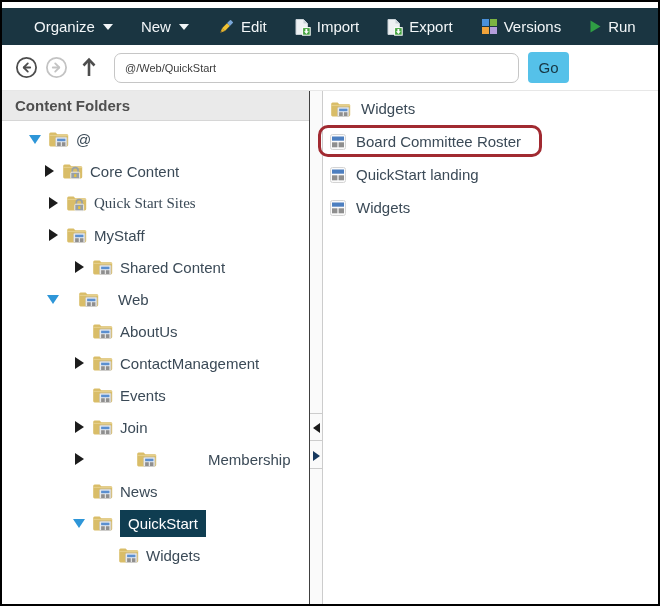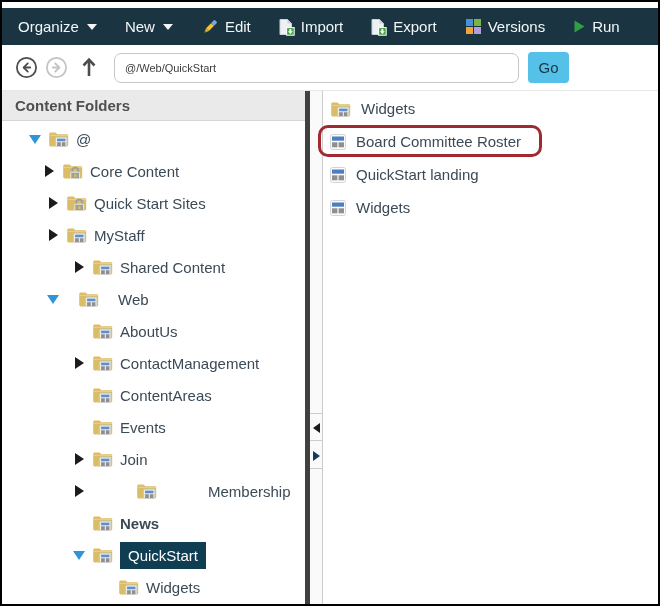--- a/index.html
+++ b/index.html
@@ -1,36 +1,36 @@
 <!DOCTYPE html>
 <html style="--toolbar-bg: #1a3541; --selection-bg: #0f3d51; --go-button-bg: #55c1e9; --highlight-border: #a12a31; --accent-blue: #2e96d8;"><head>
 <meta charset="utf-8">
 <style>
   * { margin:0; padding:0; box-sizing:border-box; }
   body { background:#fff; font-family:"Liberation Sans", sans-serif; }
   .window { width:660px; height:606px; border:2px solid #000; background:#fff; overflow:hidden; position:relative; }
 
   
   .topstrip { height:6px; background:#fff; }
-  .toolbar { height:37px; background:var(--toolbar-bg,#1a3541); display:flex; align-items:center; padding-left:16px; }
+  .toolbar { height:37px; background:var(--toolbar-bg,#1a3541); display:flex; align-items:center; padding-left:32px; }
   .tb-item { display:flex; align-items:center; color:#f2f6f8; font-size:15px; margin-right:28px; cursor:pointer; white-space:nowrap; }
   .tb-item .tbicon { display:flex; margin-right:6px; }
   .caret { width:0; height:0; border-left:5px solid transparent; border-right:5px solid transparent; border-top:6px solid #f2f6f8; margin-left:8px; }
 
   
   .addr { height:45px; display:flex; align-items:center; padding-left:13px; background:#fff; }
   .nav-ic { display:flex; margin-right:7px; cursor:pointer; }
   .up-ic { margin:0 6px; }
   input.path { width:405px; height:30px; border:1px solid #c6c6c6; border-radius:7px; padding:0 10px; font-size:11px; color:#3d3d3d; margin-left:11px; outline:none; font-family:inherit; background:#fff; }
   .go { width:41px; height:31px; margin-left:9px; background:var(--go-button-bg,#55c1e9); border:none; border-radius:4px; font-size:15px; color:#173642; font-family:inherit; cursor:pointer; }
   .divider { height:1px; background:#e7e7e7; }
 
   
   .main { display:flex; height:513px; }
-  .left { width:308px; border-right:5px solid #404040; display:flex; flex-direction:column; background:#fff; }
+  .left { width:308px; border-right:1px solid #404040; display:flex; flex-direction:column; background:#fff; }
   .panel-header { height:30px; background:#eaeaea; border-bottom:1px solid #d6d6d6; font-size:15px; font-weight:bold; color:#4f4f4f; line-height:29px; padding-left:13px; }
   .tree { flex:1; background:#fff; padding-top:2px; overflow:hidden; }
   .trow { height:32px; display:flex; align-items:center; font-size:15px; color:#3b4a57; cursor:pointer; }
   .expander { width:14px; display:flex; justify-content:center; margin-right:6px; flex:none; }
   .tri-down { width:0; height:0; border-left:6px solid transparent; border-right:6px solid transparent; border-top:9px solid var(--accent-blue,#2e96d8); }
   .tri-right { width:0; height:0; border-top:6px solid transparent; border-bottom:6px solid transparent; border-left:9px solid #1c1c1c; }
   .ticon { display:flex; margin-right:7px; flex:none; }
   .tlabel { white-space:nowrap; }
   .tlabel.sel { background:var(--selection-bg,#0f3d51); color:#fff; padding:5px 8px; }
 
@@ -172,21 +172,21 @@
               <svg width="21" height="18" viewBox="0 0 21 18">
                 <path d="M1.2 4 q0 -1.6 1.4 -1.6 h5 l1.7 1.9 h9.5 q1.4 0 1.4 1.4 v9.3 q0 1.4 -1.4 1.4 H2.6 q-1.4 0 -1.4 -1.4 Z" fill="#d9bd68"></path>
                 <path d="M1.2 5.4 h19" stroke="#e7d28e" stroke-width="1"></path>
                 <path d="M10.3 10.4 v-1.9 a2.9 2.9 0 0 1 5.8 0 v1.9" fill="none" stroke="#98a0a6" stroke-width="1.7"></path>
                 <rect x="8.8" y="10.2" width="8.8" height="6.6" rx="1" fill="#98a0a6" stroke="#f2f2f2" stroke-width="0.9"></rect>
                 <rect x="12.2" y="12.2" width="2.2" height="2.8" fill="#e8c33a"></rect>
               </svg>
             </span>
             <span class="tlabel">Core Content</span>
           </div>
-          <div class="trow" style="padding-left: 44px;">
+          <div class="trow" style="padding-left: 44px; font-family: Liberation Serif, serif;">
             <span class="expander">
               <span class="tri-right"></span>
             </span>
             <span class="ticon">
               <svg width="21" height="18" viewBox="0 0 21 18">
                 <path d="M1.2 4 q0 -1.6 1.4 -1.6 h5 l1.7 1.9 h9.5 q1.4 0 1.4 1.4 v9.3 q0 1.4 -1.4 1.4 H2.6 q-1.4 0 -1.4 -1.4 Z" fill="#d9bd68"></path>
                 <path d="M1.2 5.4 h19" stroke="#e7d28e" stroke-width="1"></path>
                 <path d="M10.3 10.4 v-1.9 a2.9 2.9 0 0 1 5.8 0 v1.9" fill="none" stroke="#98a0a6" stroke-width="1.7"></path>
                 <rect x="8.8" y="10.2" width="8.8" height="6.6" rx="1" fill="#98a0a6" stroke="#f2f2f2" stroke-width="0.9"></rect>
                 <rect x="12.2" y="12.2" width="2.2" height="2.8" fill="#e8c33a"></rect>
@@ -277,34 +277,20 @@
             <span class="ticon">
               <svg width="21" height="18" viewBox="0 0 21 18">
                 <path d="M1.2 4 q0 -1.6 1.4 -1.6 h5 l1.7 1.9 h9.5 q1.4 0 1.4 1.4 v9.3 q0 1.4 -1.4 1.4 H2.6 q-1.4 0 -1.4 -1.4 Z" fill="#d9bd68"></path>
                 <path d="M1.2 5.4 h19" stroke="#e7d28e" stroke-width="1"></path>
                 <rect x="7.8" y="7.2" width="11" height="9.3" rx="1" fill="#f6f6f6" stroke="#c9c9c9" stroke-width="0.9"></rect>
                 <rect x="9.1" y="8.6" width="8.4" height="2.7" fill="#5b8fd0"></rect>
                 <rect x="9.1" y="12.2" width="3.7" height="3.8" fill="#8f8f8f"></rect>
                 <rect x="13.8" y="12.2" width="3.7" height="3.8" fill="#8f8f8f"></rect>
               </svg>
             </span>
-            <span class="tlabel">ContentAreas</span>
-          </div>
-          <div class="trow" style="padding-left: 70px;">
-            <span class="expander"></span>
-            <span class="ticon">
-              <svg width="21" height="18" viewBox="0 0 21 18">
-                <path d="M1.2 4 q0 -1.6 1.4 -1.6 h5 l1.7 1.9 h9.5 q1.4 0 1.4 1.4 v9.3 q0 1.4 -1.4 1.4 H2.6 q-1.4 0 -1.4 -1.4 Z" fill="#d9bd68"></path>
-                <path d="M1.2 5.4 h19" stroke="#e7d28e" stroke-width="1"></path>
-                <rect x="7.8" y="7.2" width="11" height="9.3" rx="1" fill="#f6f6f6" stroke="#c9c9c9" stroke-width="0.9"></rect>
-                <rect x="9.1" y="8.6" width="8.4" height="2.7" fill="#5b8fd0"></rect>
-                <rect x="9.1" y="12.2" width="3.7" height="3.8" fill="#8f8f8f"></rect>
-                <rect x="13.8" y="12.2" width="3.7" height="3.8" fill="#8f8f8f"></rect>
-              </svg>
-            </span>
             <span class="tlabel">Events</span>
           </div>
           <div class="trow" style="padding-left: 70px;">
             <span class="expander">
               <span class="tri-right"></span>
             </span>
             <span class="ticon">
               <svg width="21" height="18" viewBox="0 0 21 18">
                 <path d="M1.2 4 q0 -1.6 1.4 -1.6 h5 l1.7 1.9 h9.5 q1.4 0 1.4 1.4 v9.3 q0 1.4 -1.4 1.4 H2.6 q-1.4 0 -1.4 -1.4 Z" fill="#d9bd68"></path>
                 <path d="M1.2 5.4 h19" stroke="#e7d28e" stroke-width="1"></path>
@@ -325,21 +311,21 @@
                 <path d="M1.2 4 q0 -1.6 1.4 -1.6 h5 l1.7 1.9 h9.5 q1.4 0 1.4 1.4 v9.3 q0 1.4 -1.4 1.4 H2.6 q-1.4 0 -1.4 -1.4 Z" fill="#d9bd68"></path>
                 <path d="M1.2 5.4 h19" stroke="#e7d28e" stroke-width="1"></path>
                 <rect x="7.8" y="7.2" width="11" height="9.3" rx="1" fill="#f6f6f6" stroke="#c9c9c9" stroke-width="0.9"></rect>
                 <rect x="9.1" y="8.6" width="8.4" height="2.7" fill="#5b8fd0"></rect>
                 <rect x="9.1" y="12.2" width="3.7" height="3.8" fill="#8f8f8f"></rect>
                 <rect x="13.8" y="12.2" width="3.7" height="3.8" fill="#8f8f8f"></rect>
               </svg>
             </span>
             <span class="tlabel">Membership</span>
           </div>
-          <div class="trow" style="padding-left: 70px; font-weight: bold;">
+          <div class="trow" style="padding-left: 70px;">
             <span class="expander"></span>
             <span class="ticon">
               <svg width="21" height="18" viewBox="0 0 21 18">
                 <path d="M1.2 4 q0 -1.6 1.4 -1.6 h5 l1.7 1.9 h9.5 q1.4 0 1.4 1.4 v9.3 q0 1.4 -1.4 1.4 H2.6 q-1.4 0 -1.4 -1.4 Z" fill="#d9bd68"></path>
                 <path d="M1.2 5.4 h19" stroke="#e7d28e" stroke-width="1"></path>
                 <rect x="7.8" y="7.2" width="11" height="9.3" rx="1" fill="#f6f6f6" stroke="#c9c9c9" stroke-width="0.9"></rect>
                 <rect x="9.1" y="8.6" width="8.4" height="2.7" fill="#5b8fd0"></rect>
                 <rect x="9.1" y="12.2" width="3.7" height="3.8" fill="#8f8f8f"></rect>
                 <rect x="13.8" y="12.2" width="3.7" height="3.8" fill="#8f8f8f"></rect>
               </svg>

